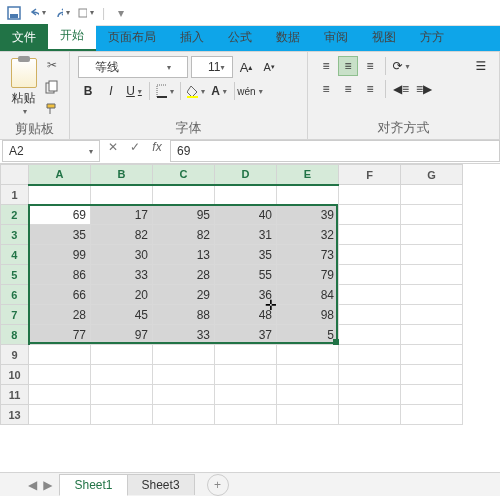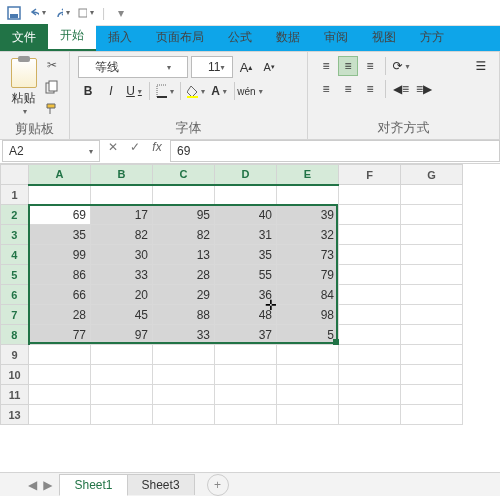--- a/index.html
+++ b/index.html
@@ -78,22 +78,22 @@
       </svg>
       <span class="ddarr">▾</span>
     </span>
   <span style="color:#ccc">|</span>
   <span class="ico" style="color:#888">▾</span>
 </div>
 
 <div class="tabs">
   <div class="tab file">文件</div>
   <div class="tab active">开始</div>
+  <div class="tab">页面布局</div>
   <div class="tab">插入</div>
-  <div class="tab">页面布局</div>
   <div class="tab">公式</div>
   <div class="tab">数据</div>
   <div class="tab">审阅</div>
   <div class="tab">视图</div>
   <div class="tab">方方</div>
 </div>
 
 <div class="ribbon">
   <div class="group" style="width:70px">
     <div class="gc">

